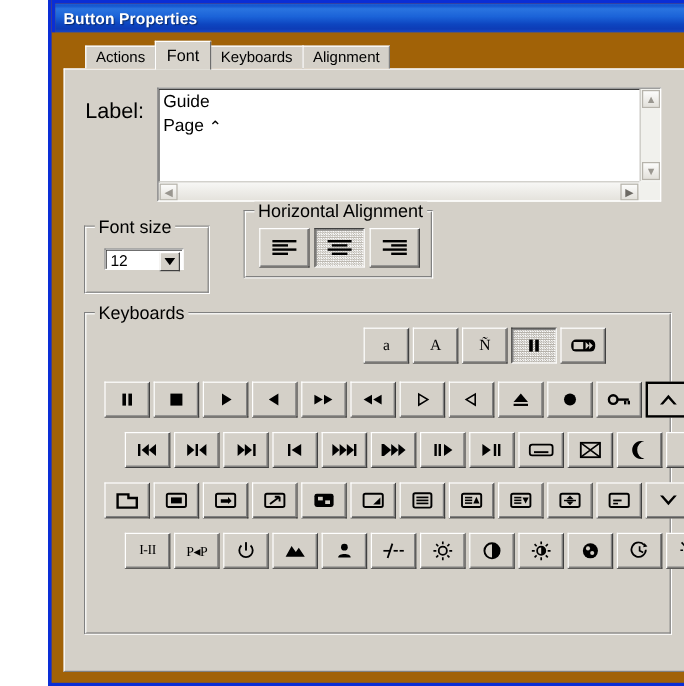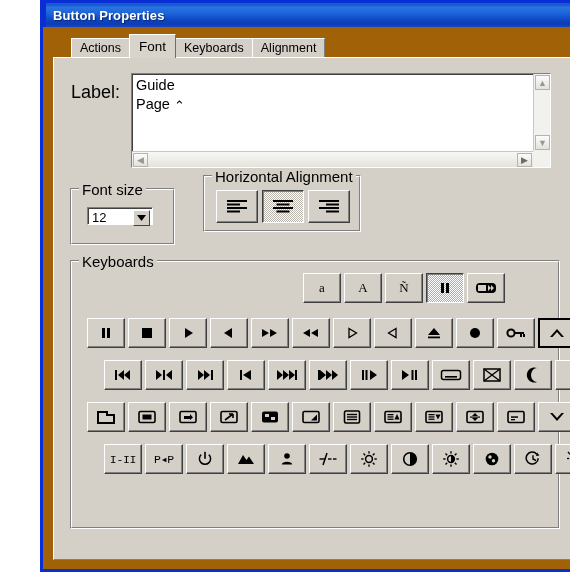--- a/index.html
+++ b/index.html
@@ -321,21 +321,21 @@
       repeating-conic-gradient(#ffffff 0% 25%, #b0aca4 0% 50%);
     background-size: 2px 2px;
   }
   .kb-btn.focused {
     border: 2px solid #000000;
     box-shadow: none;
     background: #d4d0c8;
   }
   .kb-btn svg { display:block; }
   .kb-btn .txt { font-size: 13px; font-family: "Liberation Serif", serif; }
-  .kb-btn .txt-small { font-size: 11.5px; font-family: Liberation Mono, monospace; letter-spacing:-0.3px;}
+  .kb-btn .txt-small { font-size: 11.5px; font-family: Liberation Serif, serif; letter-spacing:-0.3px;}
 
   #row1 { left: 232px; top: 12px; }
   #row2 { left: 16px;  top: 57px; }
   #row3 { left: 33px;  top: 99px; }
   #row4 { left: 16px;  top: 141px; }
   #row5 { left: 33px;  top: 183px; }
 </style>
 </head>
 <body>
 

